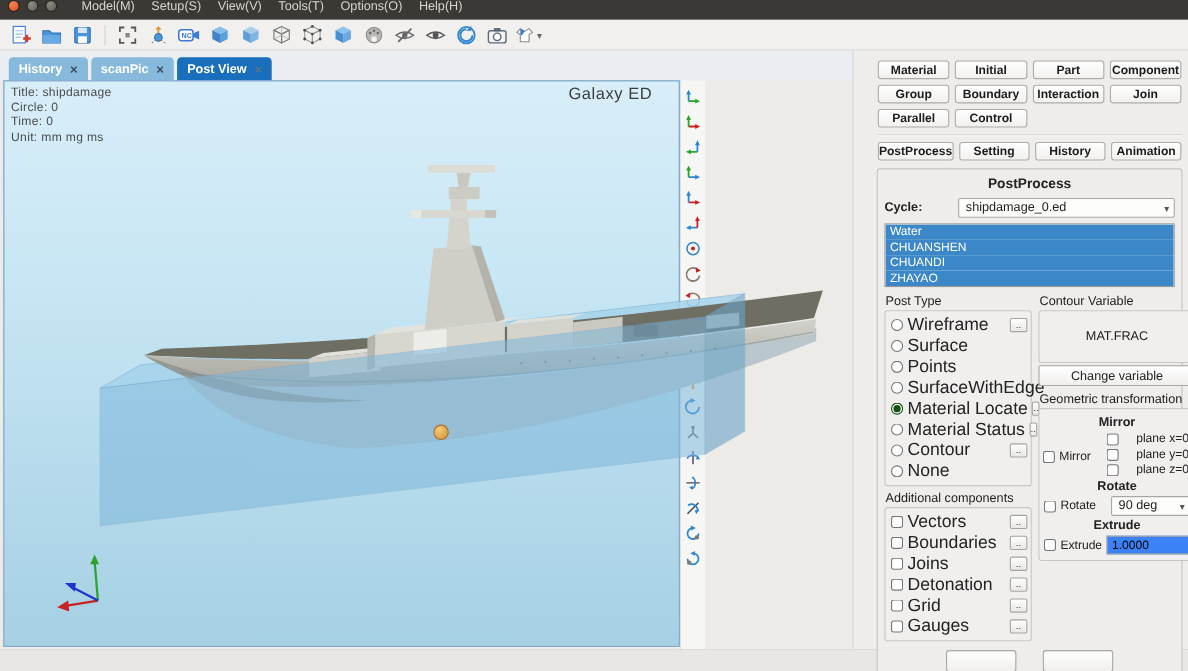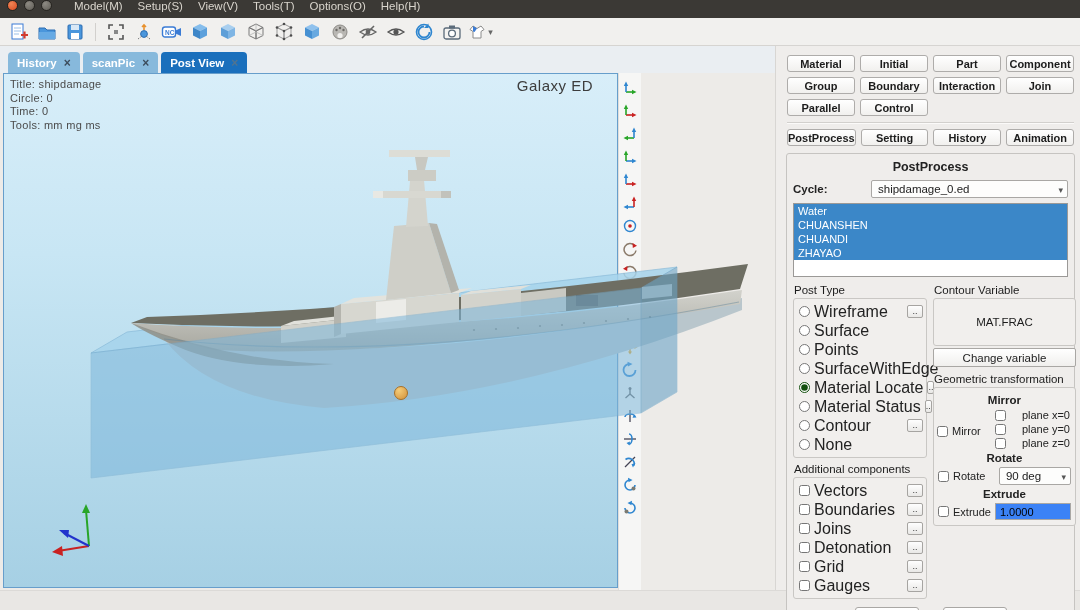--- a/index.html
+++ b/index.html
@@ -43,35 +43,35 @@
   .scene { position:absolute; inset:0; }
 
   
   .vtoolbar { width:23px; background:#f6f6f5; border-left:1px solid #e0dedb; display:flex; flex-direction:column;
               align-items:center; padding-top:5px; }
   .vbtn { width:20px; height:20px; display:flex; align-items:center; justify-content:center; margin-bottom:3px; }
   .vt-txt { color:#1d6fd0; font-weight:bold; font-size:10.5px; }
   .vgap { height:6px; }
 
   
-  .panel { width:305px; background:#efedeb; border-left:1px solid #d8d6d3; padding:9px 4px 0 9px; }
+  .panel { width:305px; background:#efedeb; border-left:1px solid #d8d6d3; padding:9px 4px 0 20px; }
   .navgrid { display:grid; grid-template-columns:repeat(4,1fr); gap:5px 5px; padding:0 2px; }
   .pbtn { height:17px; background:linear-gradient(#ffffff,#f1f0ee); border:1px solid #aeacaa; border-radius:3px;
           font-weight:bold; font-size:11px; display:flex; align-items:center; justify-content:center; color:#1c1c1c; }
   .groove { height:2px; border-top:1px solid #d2d0cd; border-bottom:1px solid #fbfaf9; margin:6px 2px 5px 2px; }
 
   .ppbox { margin:7px 1px 0 1px; border:1px solid #c6c4c1; border-radius:3px; padding:4px 6px 6px 6px; background:#efedeb; }
   .pptitle { text-align:center; font-weight:bold; font-size:12.5px; margin:2px 0 6px 0; }
   .cyclerow { display:flex; align-items:center; justify-content:space-between; margin-bottom:5px; }
   .cyclelabel { font-weight:bold; font-size:11.5px; }
   .combo { position:relative; background:#fdfdfc; border:1px solid #a9a7a4; border-radius:2px; height:18px;
            display:flex; align-items:center; padding:0 16px 0 6px; font-size:11.5px; }
   .combo .dn { position:absolute; right:4px; top:4px; color:#555; font-size:9px; }
   .combo.cycle { width:197px; }
-  .listbox { background:#fff; border:1px solid #9b9997; height:74px; overflow:hidden; margin-bottom:6px; }
+  .listbox { background:#fff; border:1px solid #9b9997; height:58px; overflow:hidden; margin-bottom:6px; }
   .litem { height:14px; line-height:14px; padding-left:4px; background:#3b87c8; color:#fff; font-size:11px; }
 
   .cols { display:grid; grid-template-columns:134px 1fr; gap:6px; }
   .subtitle { font-size:11.5px; color:#1c1c1c; margin:1px 0 2px 1px; }
   .frame { border:1px solid #c9c7c4; border-radius:3px; background:#f1efed; padding:3px 3px; }
   .optrow { display:flex; align-items:center; height:19px; gap:4px; padding-left:2px; }
   .optrow label { font-size:16px; flex:1; white-space:nowrap; }
   input[type=radio], input[type=checkbox] { width:11px; height:11px; margin:0; accent-color:#14500f; }
   .morebtn { width:16px; height:13px; font-size:9px; line-height:9px; background:linear-gradient(#fefefe,#e9e8e6);
              border:1px solid #a6a4a1; border-radius:2px; color:#333; text-align:center; padding-top:1px; }
@@ -346,21 +346,21 @@
             <polygon points="58,472 48,478 59,482" fill="#c92222" stroke="none"></polygon>
             <line x1="85" y1="472" x2="60" y2="459" stroke="#2233cc"></line>
             <polygon points="65,456 55,456 64,464" fill="#2233cc" stroke="none"></polygon>
           </g>
         </svg>
 
         <div class="overlay-tl">
           <div>Title: shipdamage</div>
           <div>Circle: 0</div>
           <div>Time:  0</div>
-          <div>Tools:  mm mg ms</div>
+          <div>Unit:  mm mg ms</div>
         </div>
         <div class="watermark">Galaxy ED</div>
       </div>
 
       <div class="vtoolbar">
         <div class="vbtn">
             <svg width="16" height="16">
               <line x1="4" y1="12" x2="11" y2="12" stroke="#28a528" stroke-width="1.6"></line>
               <polygon points="10,9.8 14.5,12 10,14.2" fill="#28a528"></polygon>
               <line x1="4" y1="12" x2="4" y2="5" stroke="#2e86d0" stroke-width="1.6"></line>

